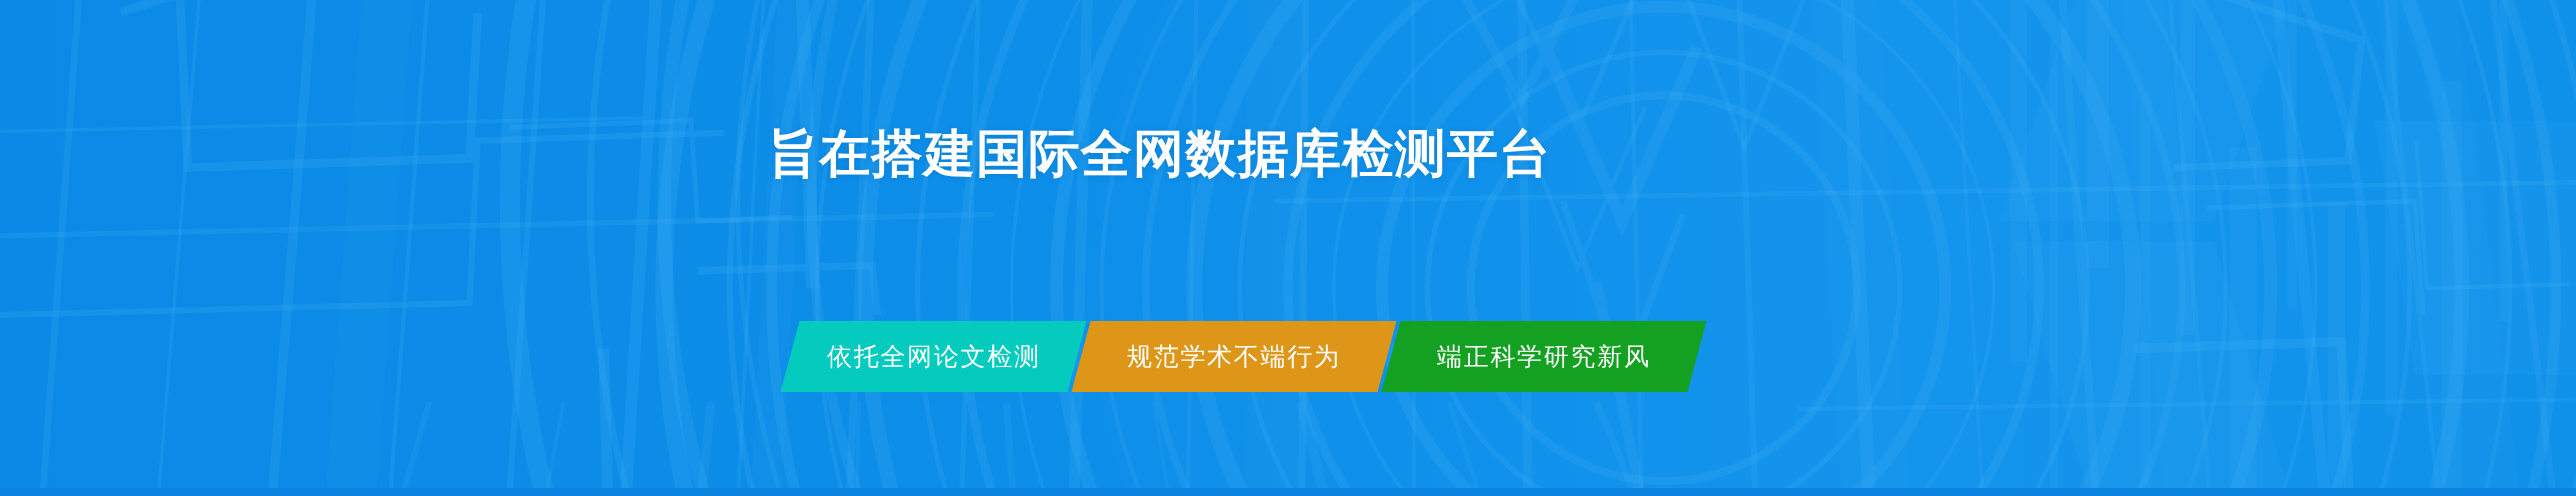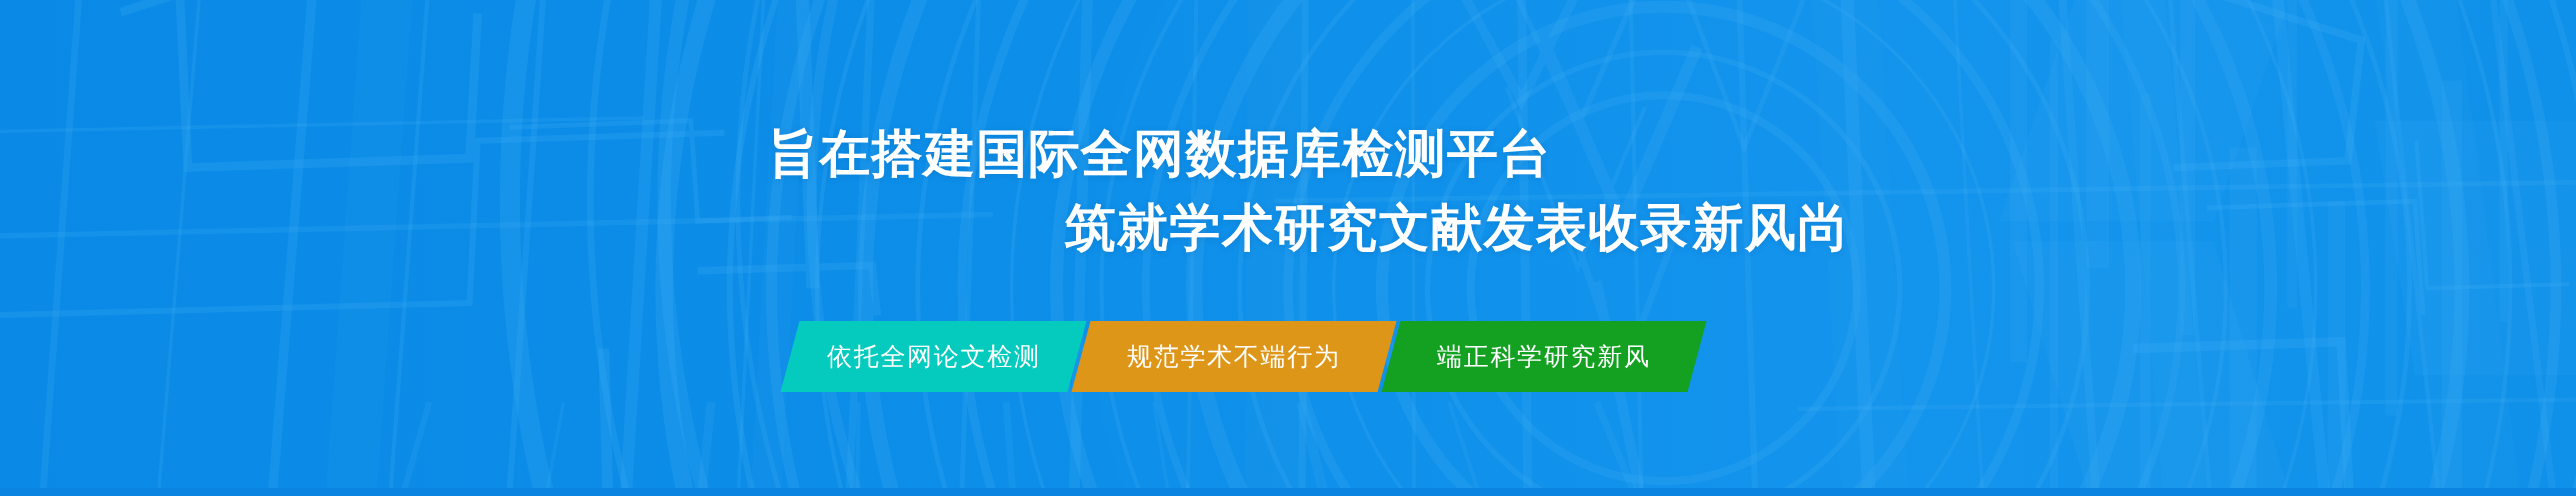--- a/index.html
+++ b/index.html
@@ -236,21 +236,20 @@
         </g>
 
       </g>
     </svg>
   </div>
 
   <div id="content">
 
     <div class="headline headline-1">旨在搭建国际全网数据库检测平台</div>
 
-    <div class="headline headline-2">筑就学术研究文献发表收录新风尚</div>
 
     <div id="tag-strip">
 
       <div class="tag tag-teal">
         <span class="tag-label">依托全网论文检测</span>
       </div>
 
       <div class="tag tag-orange">
         <span class="tag-label">规范学术不端行为</span>
       </div>

